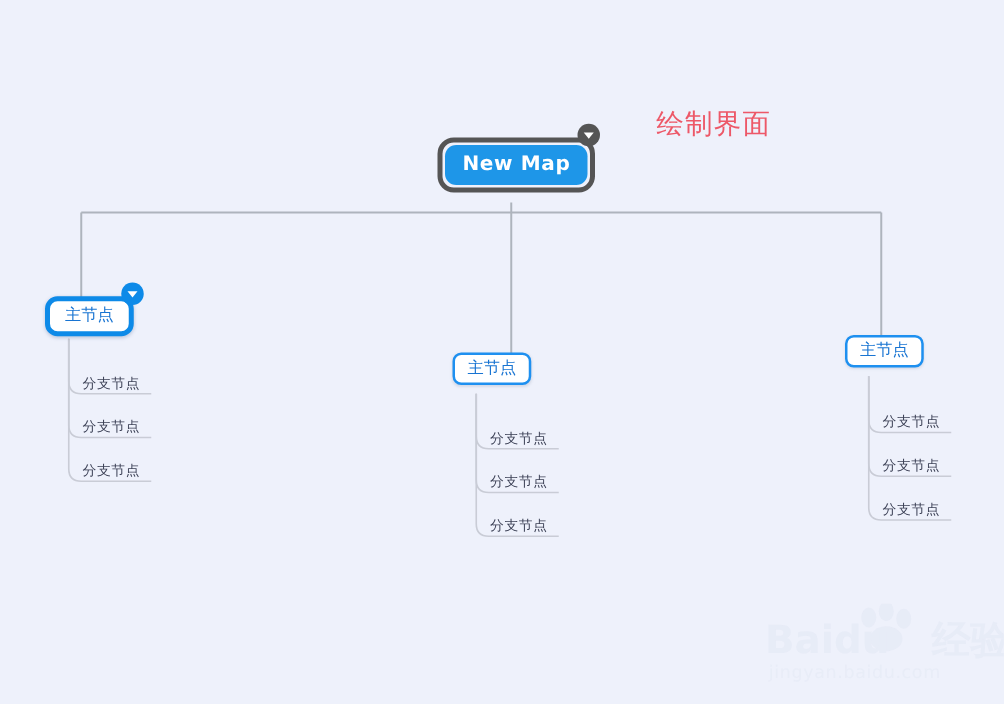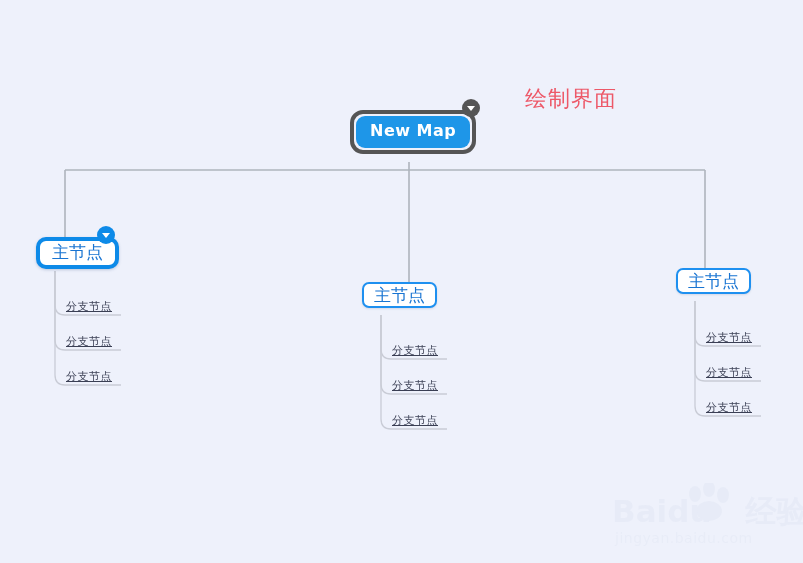--- a/index.html
+++ b/index.html
@@ -54,21 +54,21 @@
   }
 
   
   .main-node {
     position: absolute;
     box-sizing: border-box;
     background: #ffffff;
     border: 2px solid #1e90f0;
     border-radius: 7px;
     color: #1874d2;
-    font-size: 17px;
+    font-size: 13px;
     line-height: 22px;
     height: 26px;
     padding: 0 10px;
     white-space: nowrap;
     box-shadow: 0 1px 2px rgba(100,110,140,0.18);
     text-align: right;
   }
   .main-node.selected {
     border: 4px solid #0d8ae8;
     border-radius: 10px;
@@ -103,21 +103,20 @@
   .toggle.blue { background: #0d8ae8; }
 
   
   .branch-node {
     position: absolute;
     color: #3a3f54;
     font-size: 11px;
     line-height: 14px;
     white-space: nowrap;
     letter-spacing: 0.5px;
-    text-decoration: underline;
   }
 
   
   .annotation {
     position: absolute;
     color: #ed5868;
     font-size: 22px;
     letter-spacing: 1px;
     white-space: nowrap;
   }

